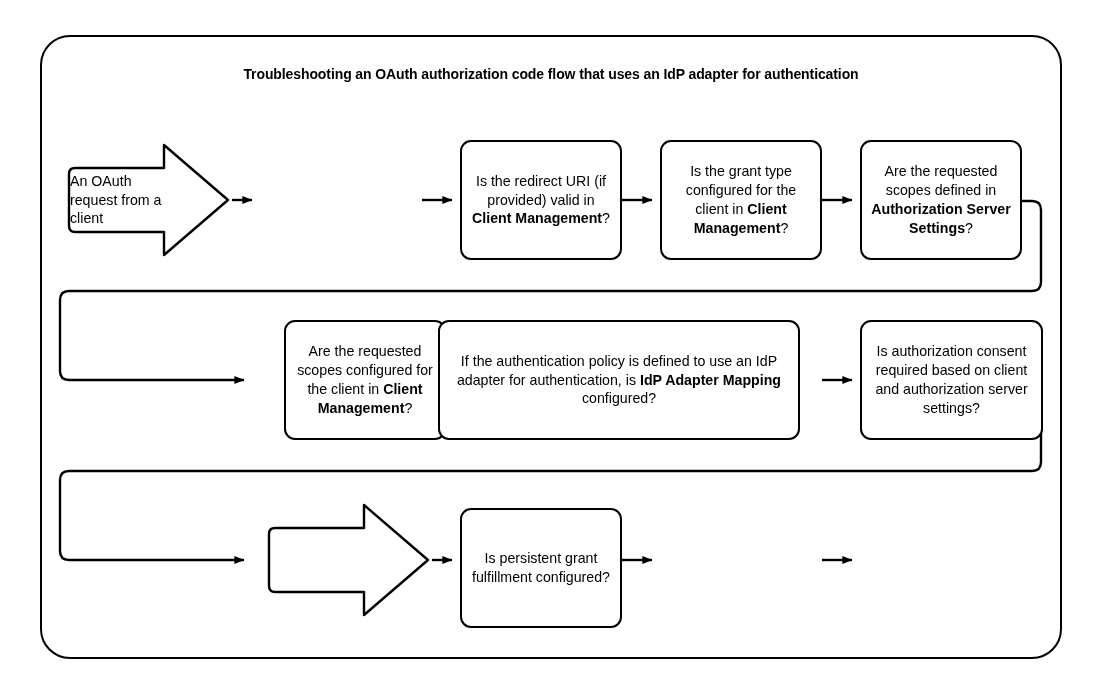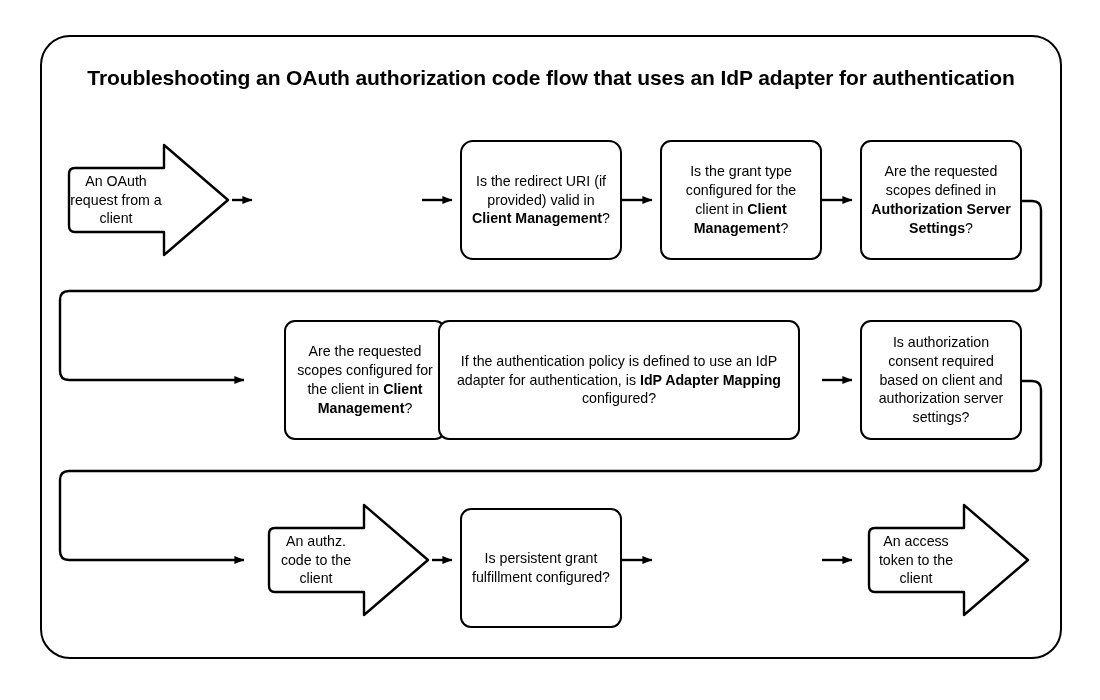--- a/index.html
+++ b/index.html
@@ -21,21 +21,21 @@
     border-radius:30px;
     box-sizing:border-box;
     background:transparent;
   }
 
   .title{
     position:absolute;
     left:40px;top:66px;
     width:1022px;
     text-align:center;
-    font-size:21px;
+    font-size:14px;
     font-weight:bold;
     letter-spacing:-0.1px;
   }
 
   .node{
     position:absolute;
     box-sizing:border-box;
     border:2.4px solid #000;
     border-radius:11px;
     background:#ffffff;
@@ -53,21 +53,21 @@
   .terminal{
     position:absolute;
     background:#ffffff;
   }
   .terminal svg{position:absolute;left:0;top:0;overflow:visible;}
   .terminal .tlabel{
     position:absolute;
     display:flex;
     align-items:center;
     justify-content:center;
-    text-align:center;
+    text-align:left;
     font-size:14.2px;
     line-height:1.33;
   }
 </style>
 </head>
 <body>
 
 <div id="stage">
 
   <div class="outer-frame"></div>
@@ -104,55 +104,44 @@
 
   <div class="terminal" style="left:60px;top:140px;width:172px;height:120px;">
     <svg width="172" height="120" viewBox="0 0 172 120" xmlns="http://www.w3.org/2000/svg">
       <path d="M9,34 Q9,28 15,28 L104,28 L104,5 L168,60 L104,115 L104,92 L15,92 Q9,92 9,86 Z" fill="#ffffff" stroke="#000" stroke-width="2.4" stroke-linejoin="round"></path>
     </svg>
     <div class="tlabel" style="left:10px;top:28px;width:92px;height:64px;">
       <span>An OAuth request from a client</span>
     </div>
   </div>
 
-  <div class="node" style="left:460px;top:140px;width:162px;height:120px;border-radius:13px;">
+  <div class="node" style="left:460px;top:140px;width:162px;height:120px;">
     <span class="txt"><span>Is the redirect URI (if provided) valid in </span><b>Client Management</b><span>?</span></span>
   </div>
   <div class="node" style="left:860px;top:140px;width:162px;height:120px;">
     <span class="txt"><span>Are the requested scopes defined in </span><b>Authorization Server Settings</b><span>?</span></span>
   </div>
   <div class="node" style="left:660px;top:140px;width:162px;height:120px;">
     <span class="txt"><span>Is the grant type configured for the client in </span><b>Client Management</b><span>?</span></span>
   </div>
 
   <div class="node" style="left:260px;top:320px;width:162px;height:120px;margin-left:24px;">
     <span class="txt"><span>Are the requested scopes configured for the client in </span><b>Client Management</b><span>?</span></span>
   </div>
   <div class="node" style="left:438px;top:320px;width:362px;height:120px;padding:8px 16px;">
     <span class="txt"><span>If the authentication policy is defined to use an IdP adapter for authentication, is </span><b>IdP Adapter Mapping</b><span>  configured?</span></span>
   </div>
-  <div class="node" style="left:860px;top:320px;width:162px;height:120px;">
+  <div class="node" style="left:860px;top:320px;width:183px;height:120px;">
     <span class="txt"><span>Is authorization consent required based on client and authorization server settings?</span></span>
   </div>
 
   <div class="terminal" style="left:260px;top:500px;width:172px;height:120px;">
     <svg width="172" height="120" viewBox="0 0 172 120" xmlns="http://www.w3.org/2000/svg">
       <path d="M9,34 Q9,28 15,28 L104,28 L104,5 L168,60 L104,115 L104,92 L15,92 Q9,92 9,86 Z" fill="#ffffff" stroke="#000" stroke-width="2.4" stroke-linejoin="round"></path>
     </svg>
-    <div class="tlabel" style="left:10px;top:28px;width:92px;height:64px;">
-      <span>An authz. code to the client</span>
-    </div>
   </div>
 
   <div class="node" style="left:460px;top:500px;width:162px;height:120px;margin-top:8px;">
     <span class="txt"><span>Is persistent grant fulfillment configured?</span></span>
   </div>
 
-  <div class="terminal" style="left:860px;top:500px;width:172px;height:120px;">
-    <svg width="172" height="120" viewBox="0 0 172 120" xmlns="http://www.w3.org/2000/svg">
-      <path d="M9,34 Q9,28 15,28 L104,28 L104,5 L168,60 L104,115 L104,92 L15,92 Q9,92 9,86 Z" fill="#ffffff" stroke="#000" stroke-width="2.4" stroke-linejoin="round"></path>
-    </svg>
-    <div class="tlabel" style="left:10px;top:28px;width:92px;height:64px;">
-      <span>An access token to the client</span>
-    </div>
-  </div>
 
 </div>
 
 </body></html>

